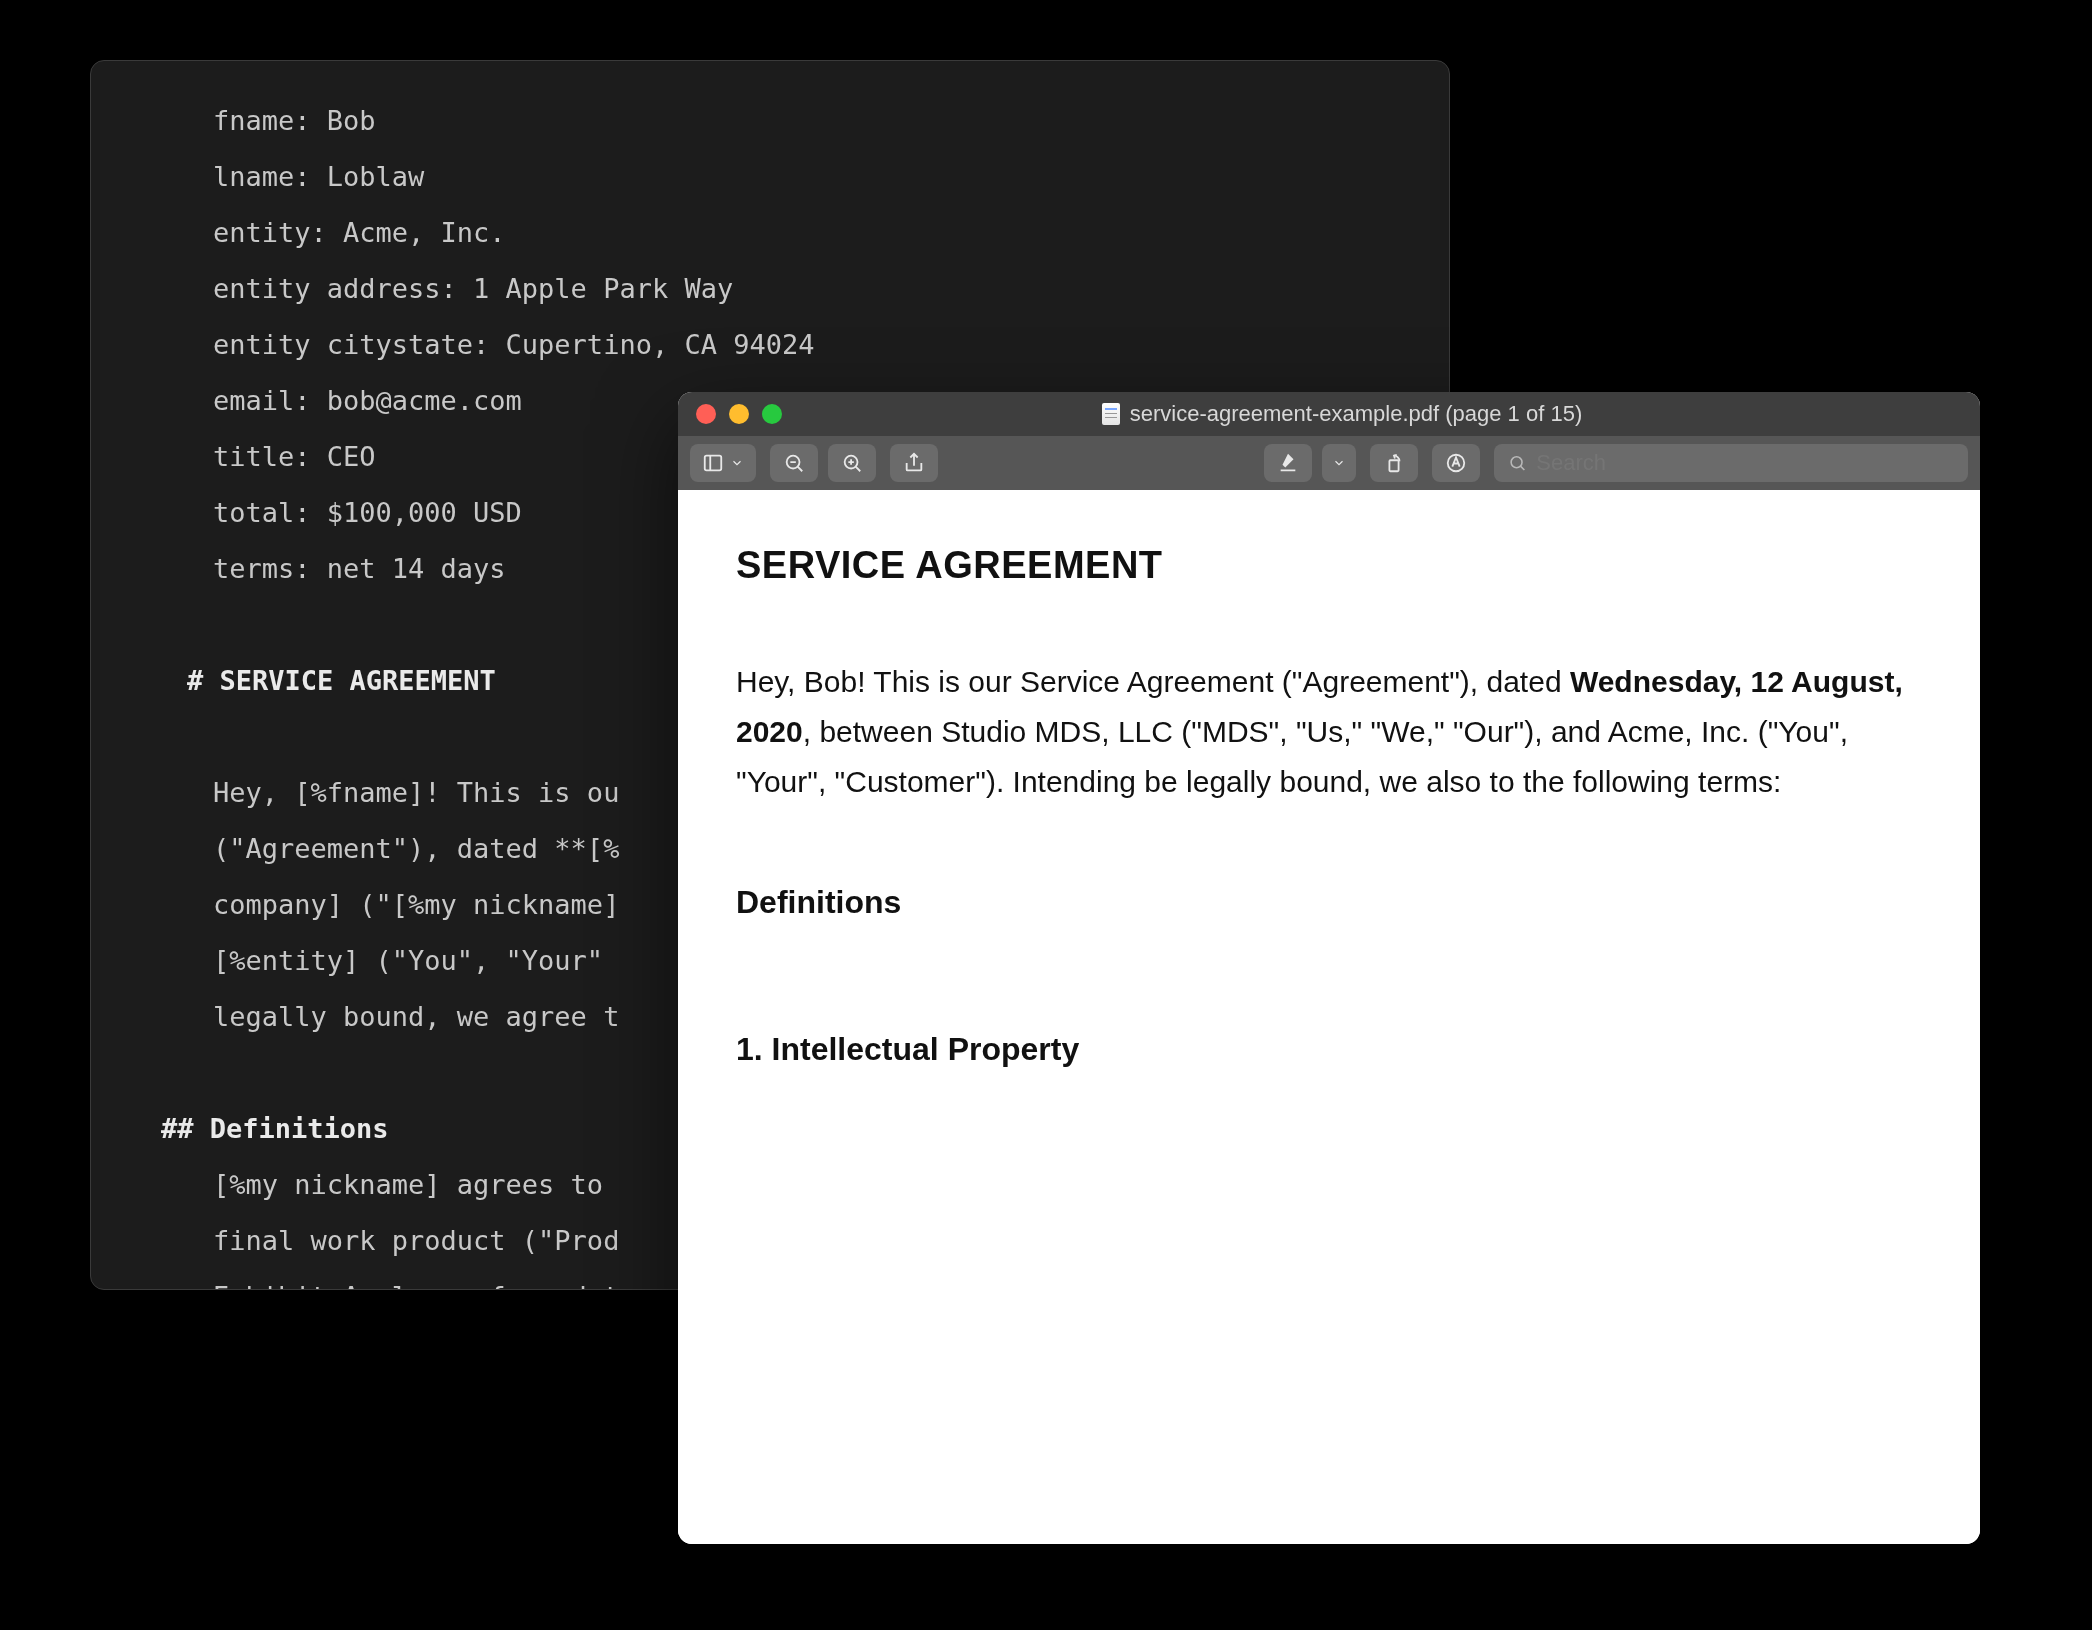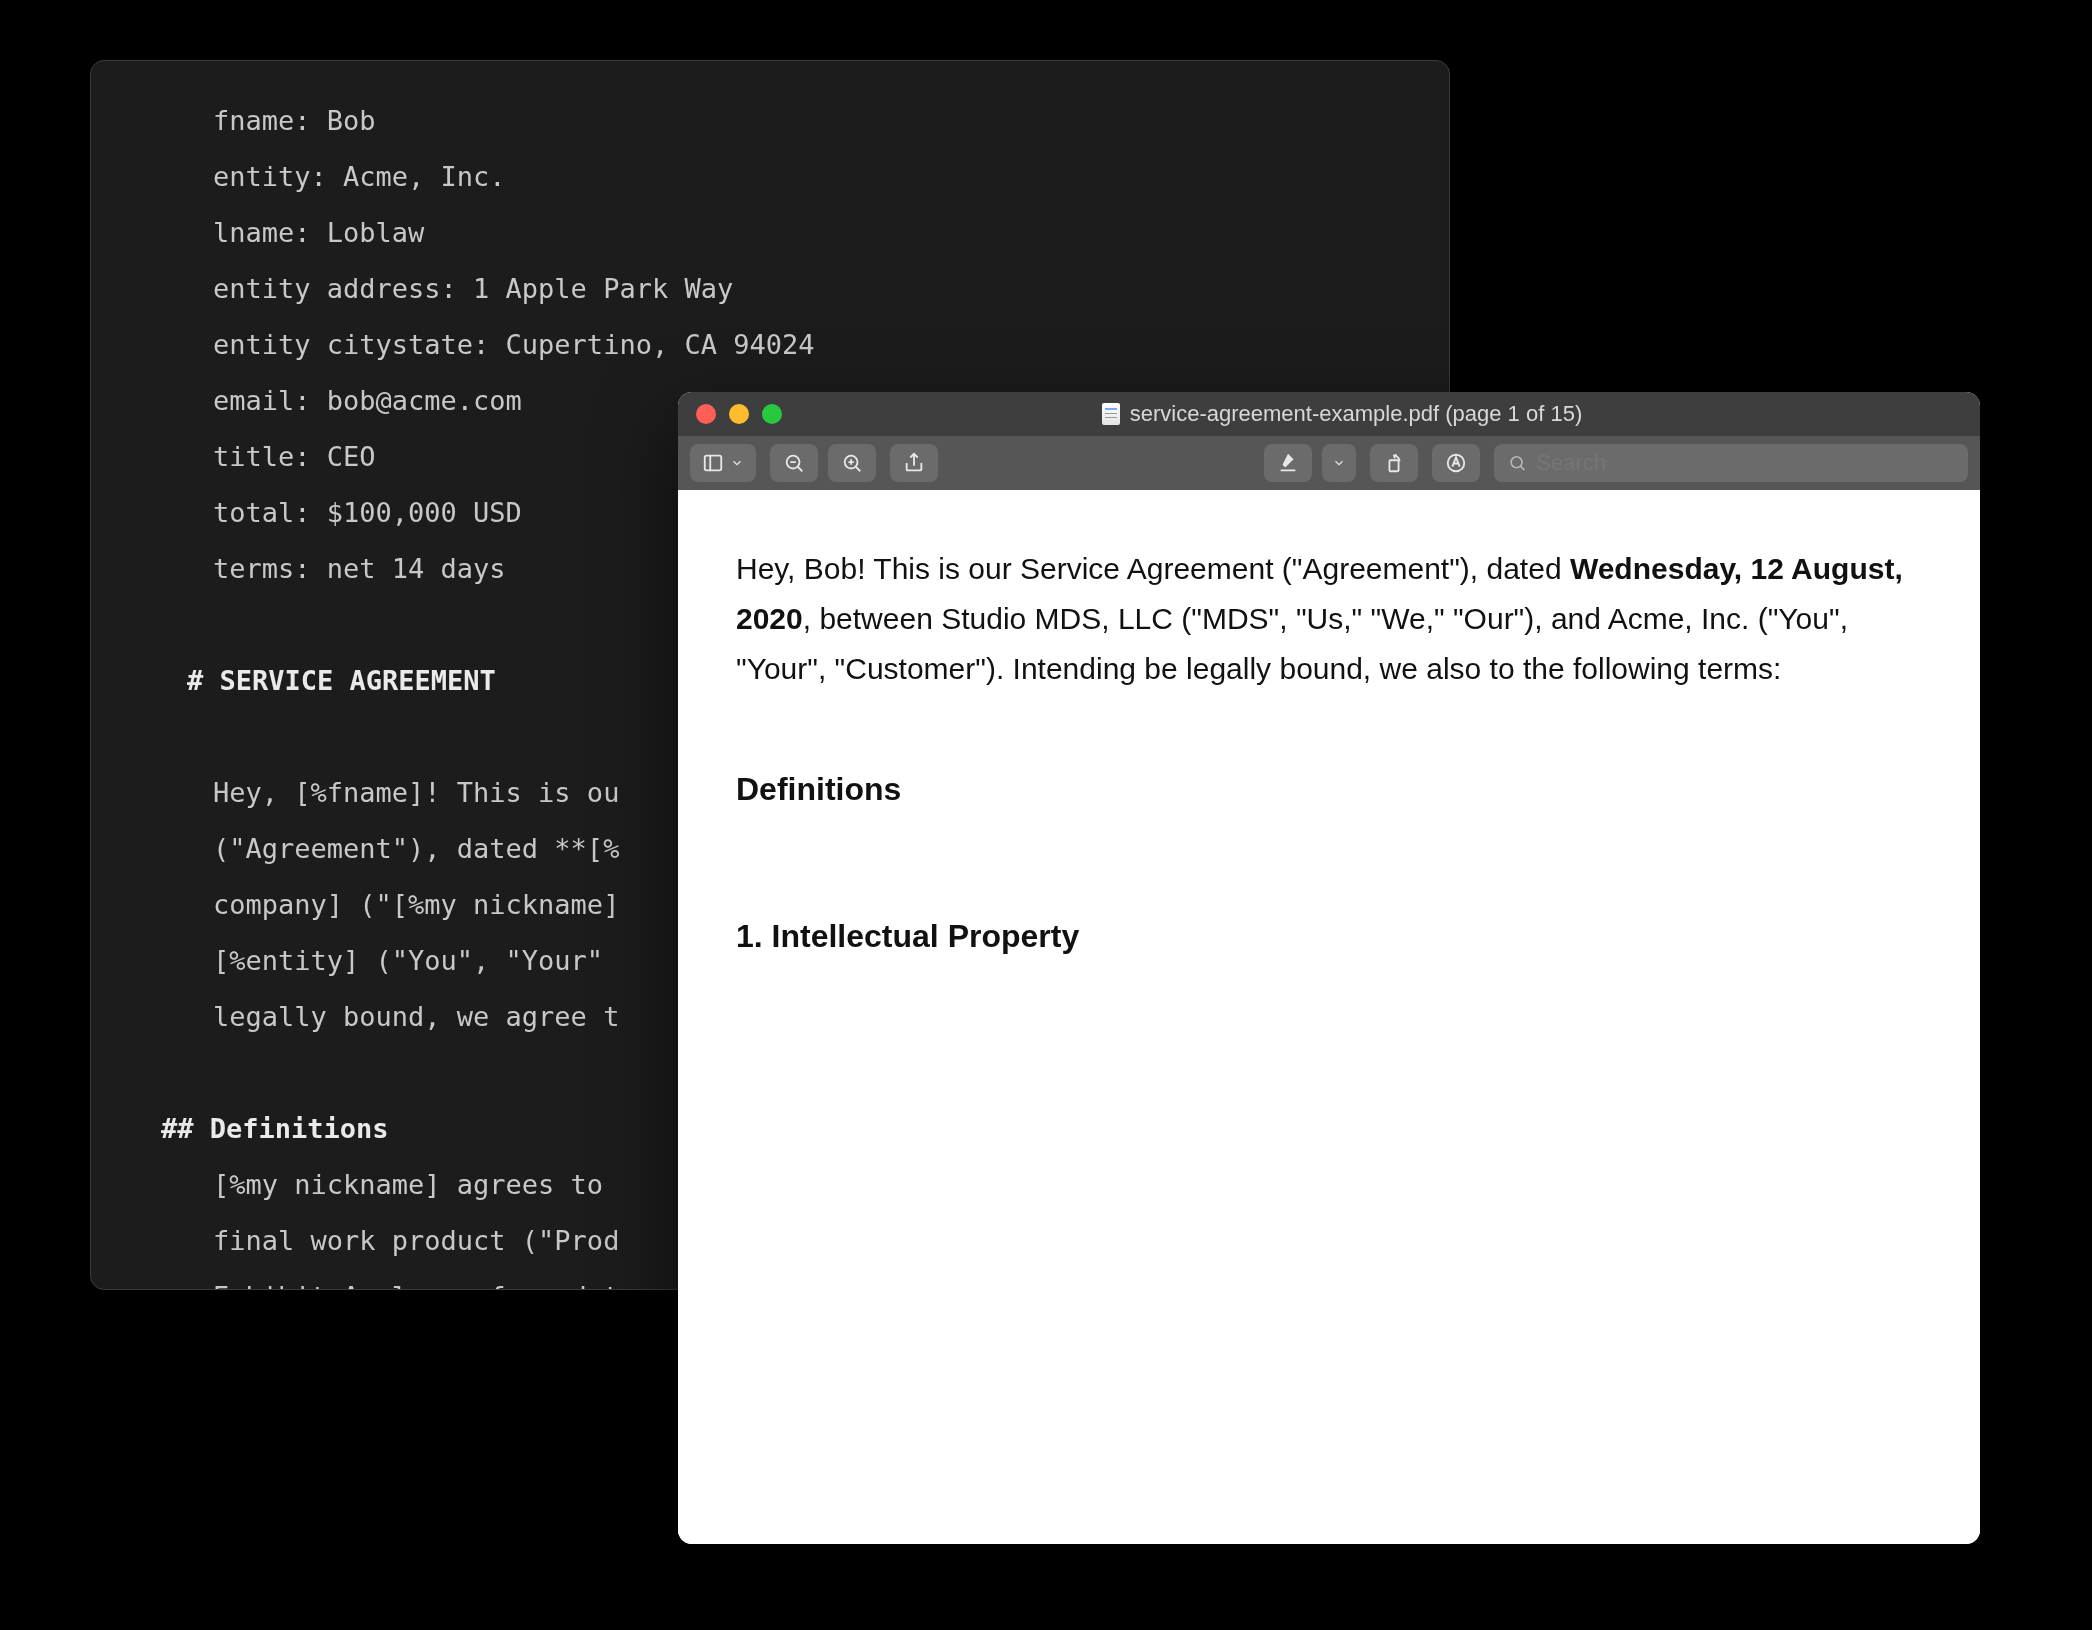--- a/index.html
+++ b/index.html
@@ -204,22 +204,22 @@
     }
     .pdf-h2.big-gap {
       margin-top: 110px;
     }
   </style>
 </head>
 <body>
 
 <div class="editor-window" id="editor-window">
 <div class="editor-line indent1">fname: Bob</div>
+    <div class="editor-line indent1">lname: Loblaw</div>
     <div class="editor-line indent1">entity: Acme, Inc.</div>
-    <div class="editor-line indent1">lname: Loblaw</div>
     <div class="editor-line indent1">entity address: 1 Apple Park Way</div>
     <div class="editor-line indent1">entity citystate: Cupertino, CA 94024</div>
     <div class="editor-line indent1">email: bob@acme.com</div>
     <div class="editor-line indent1">title: CEO</div>
     <div class="editor-line indent1">total: $100,000 USD</div>
     <div class="editor-line indent1">terms: net 14 days</div>
     <div class="editor-line indent1">&nbsp;</div>
     <div class="editor-line editor-heading indent05"># SERVICE AGREEMENT</div>
     <div class="editor-line indent1">&nbsp;</div>
     <div class="editor-line indent1">Hey, [%fname]! This is ou</div>
@@ -312,19 +312,20 @@
     <div class="tb-search">
       <svg viewBox="0 0 24 24">
           <circle cx="11" cy="11" r="7"></circle>
           <line x1="21" y1="21" x2="16" y2="16"></line>
         </svg>
       <input type="text" placeholder="Search" style="">
     </div>
   </div>
 
   <div class="pdf-page">
+    <h1 class="pdf-title">SERVICE AGREEMENT</h1>
     <p class="pdf-body">
       <span>Hey, Bob! This is our Service Agreement ("Agreement"), dated </span><b><span>Wednesday, 12 August, 2020</span></b><span>, between Studio MDS, LLC ("MDS", "Us," "We," "Our"), and Acme, Inc. ("You", "Your", "Customer"). Intending be legally bound, we also to the following terms:</span>
     </p>
     <h2 class="pdf-h2">Definitions</h2>
     <h2 class="pdf-h2 big-gap">1. Intellectual Property</h2>
   </div>
 </div>
 
 </body></html>

